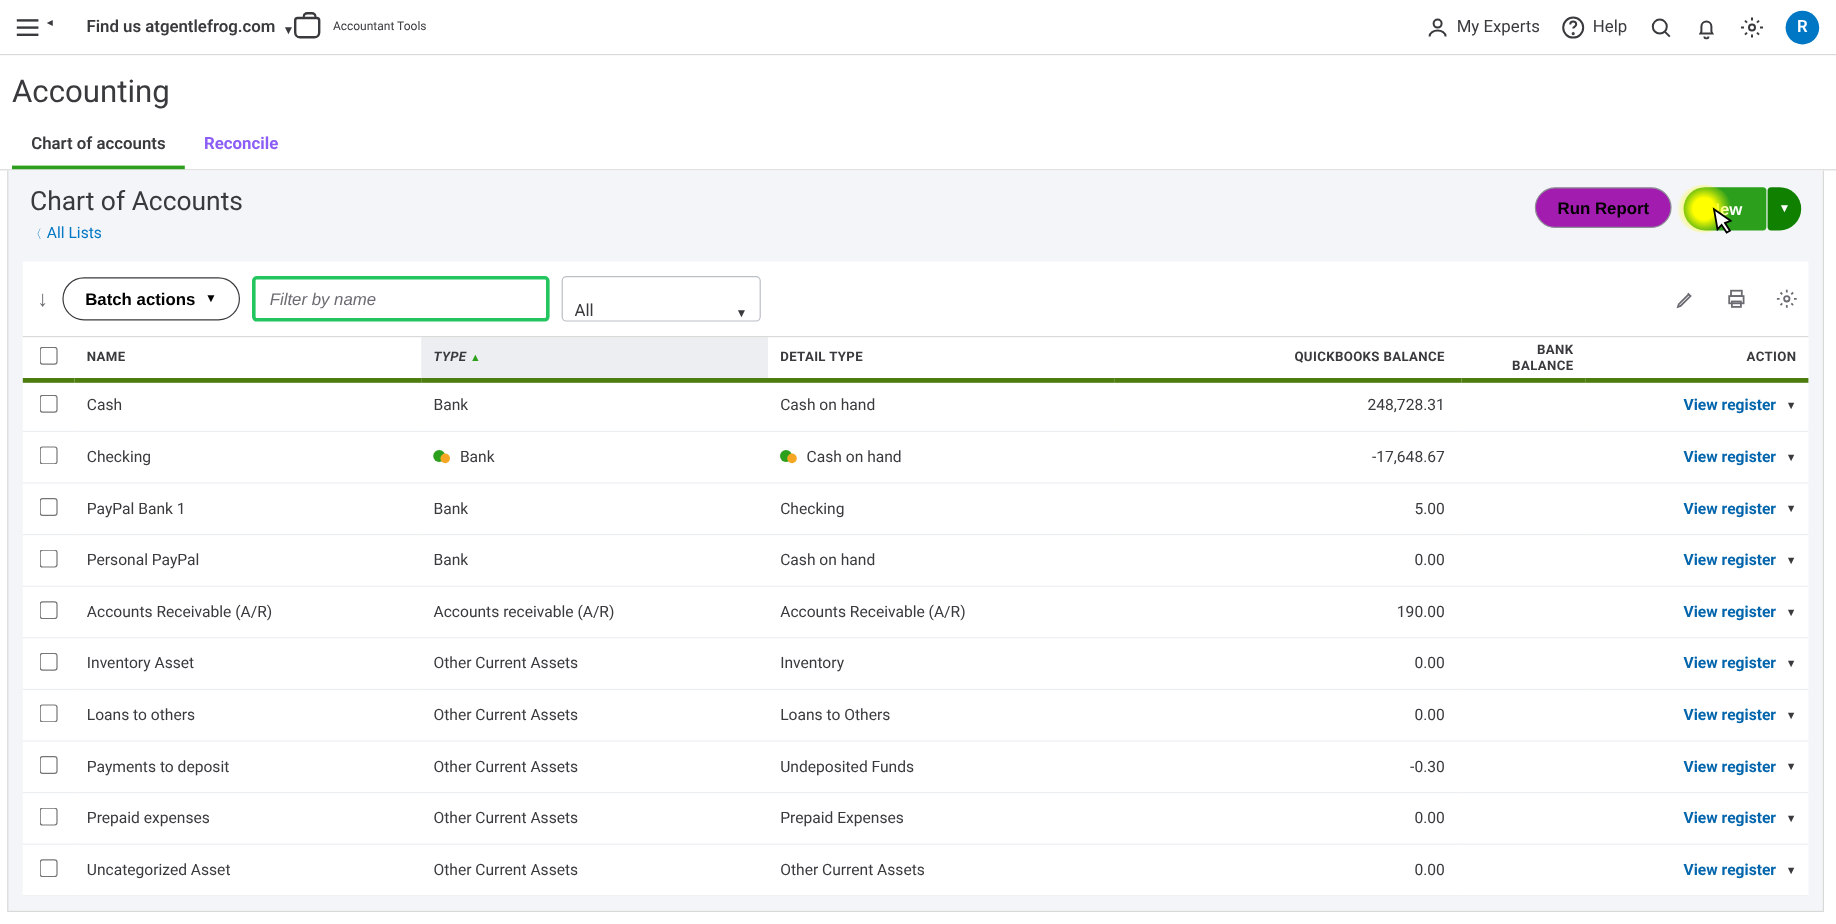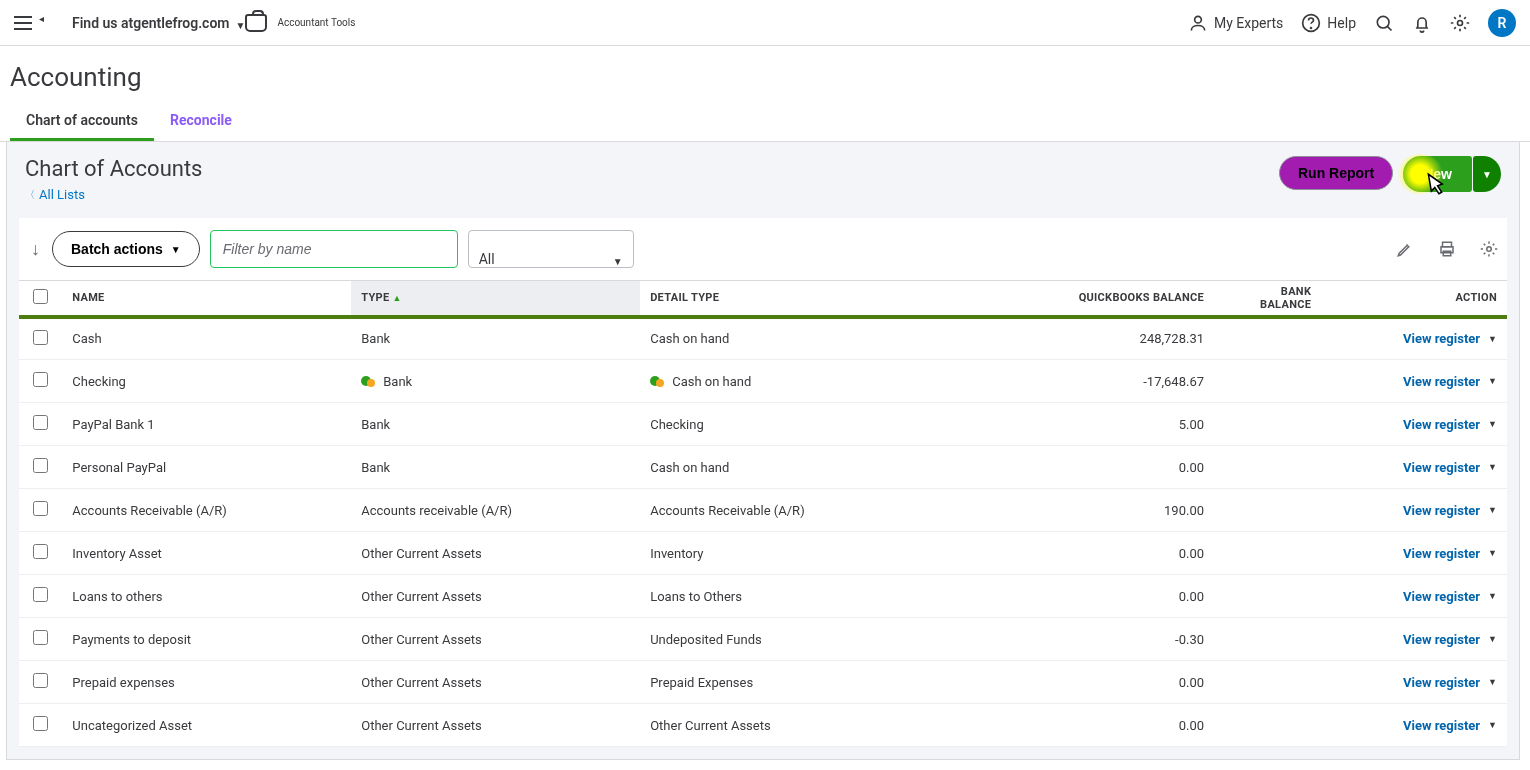--- a/index.html
+++ b/index.html
@@ -47,31 +47,31 @@
 .highlighter { position:absolute; left:-6px; top:-2px; width:46px; height:40px; border-radius:50%; background:radial-gradient(circle,#ffff00 0%,#ffff00 30%,rgba(255,255,0,0.4) 55%,rgba(255,255,0,0) 75%); z-index:50; pointer-events:none; }
 .cursor-ptr { position:absolute; left:20px; top:14px; z-index:60; pointer-events:none; font-size:22px; transform:rotate(-10deg); }
 
 
 .content { background:#fff; margin:8px 12px 12px; }
 
 
 .tblbar { display:flex; align-items:center; padding:12px 8px; gap:10px; }
 .sort-toggle { font-size:18px; color:#6b6c72; cursor:pointer; margin-right:2px; margin-left:4px; }
 .batch { background:#fff; border:1.5px solid #393a3d; border-radius:20px; padding:9px 18px; font-size:14px; font-weight:700; cursor:pointer; display:flex; align-items:center; gap:8px; }
-.filter-input { height:38px; width:248px; border:1px solid #22c55e; border-radius:4px; padding:0 12px; font-size:14px; font-style:italic; color:#6b6c72; }
+.filter-input { height:38px; width:248px; border:3px solid #22c55e; border-radius:4px; padding:0 12px; font-size:14px; font-style:italic; color:#6b6c72; }
 .filter-input::placeholder { color:#6b6c72; font-style:italic; }
 .select-all { height:38px; width:166px; border:1px solid #babec5; border-radius:4px; background:#fff; padding:0 10px; font-size:14px; display:flex; align-items:flex-end; justify-content:space-between; cursor:pointer; }
 .tblbar .spacer { flex:1; }
 .tb-icon { width:20px; height:20px; color:#6b6c72; cursor:pointer; display:flex; align-items:center; justify-content:center; margin-left:12px; }
 
 
 table { width:100%; border-collapse:collapse; table-layout:fixed; }
 th, td { text-align:left; font-size:13px; padding:0 10px; }
 th { height:36px; font-weight:700; font-size:11px; letter-spacing:0.3px; color:#393a3d; background:#fff; border-top:1px solid #d9d9d9; border-bottom:4px solid #4d7c0f; text-transform:uppercase; }
-th.sorted { background:#eceef1; }
+th.sorted { background:#eceef1;font-style:italic; }
 td { height:43px; border-bottom:1px solid #eceef1; font-size:13px; }
 .col-check { width:42px; text-align:center; }
 .col-check input { width:15px; height:15px; cursor:pointer; }
 .col-name { width:280px; }
 .col-type { width:280px; }
 .col-detail { width:280px; }
 .col-qbal { width:280px; text-align:right; padding-right:14px; }
 .col-bbal { width:100px; text-align:right; }
 .col-act { width:180px; text-align:right; padding-right:10px; }
 th.col-qbal, th.col-bbal, th.col-act { text-align:right; }

